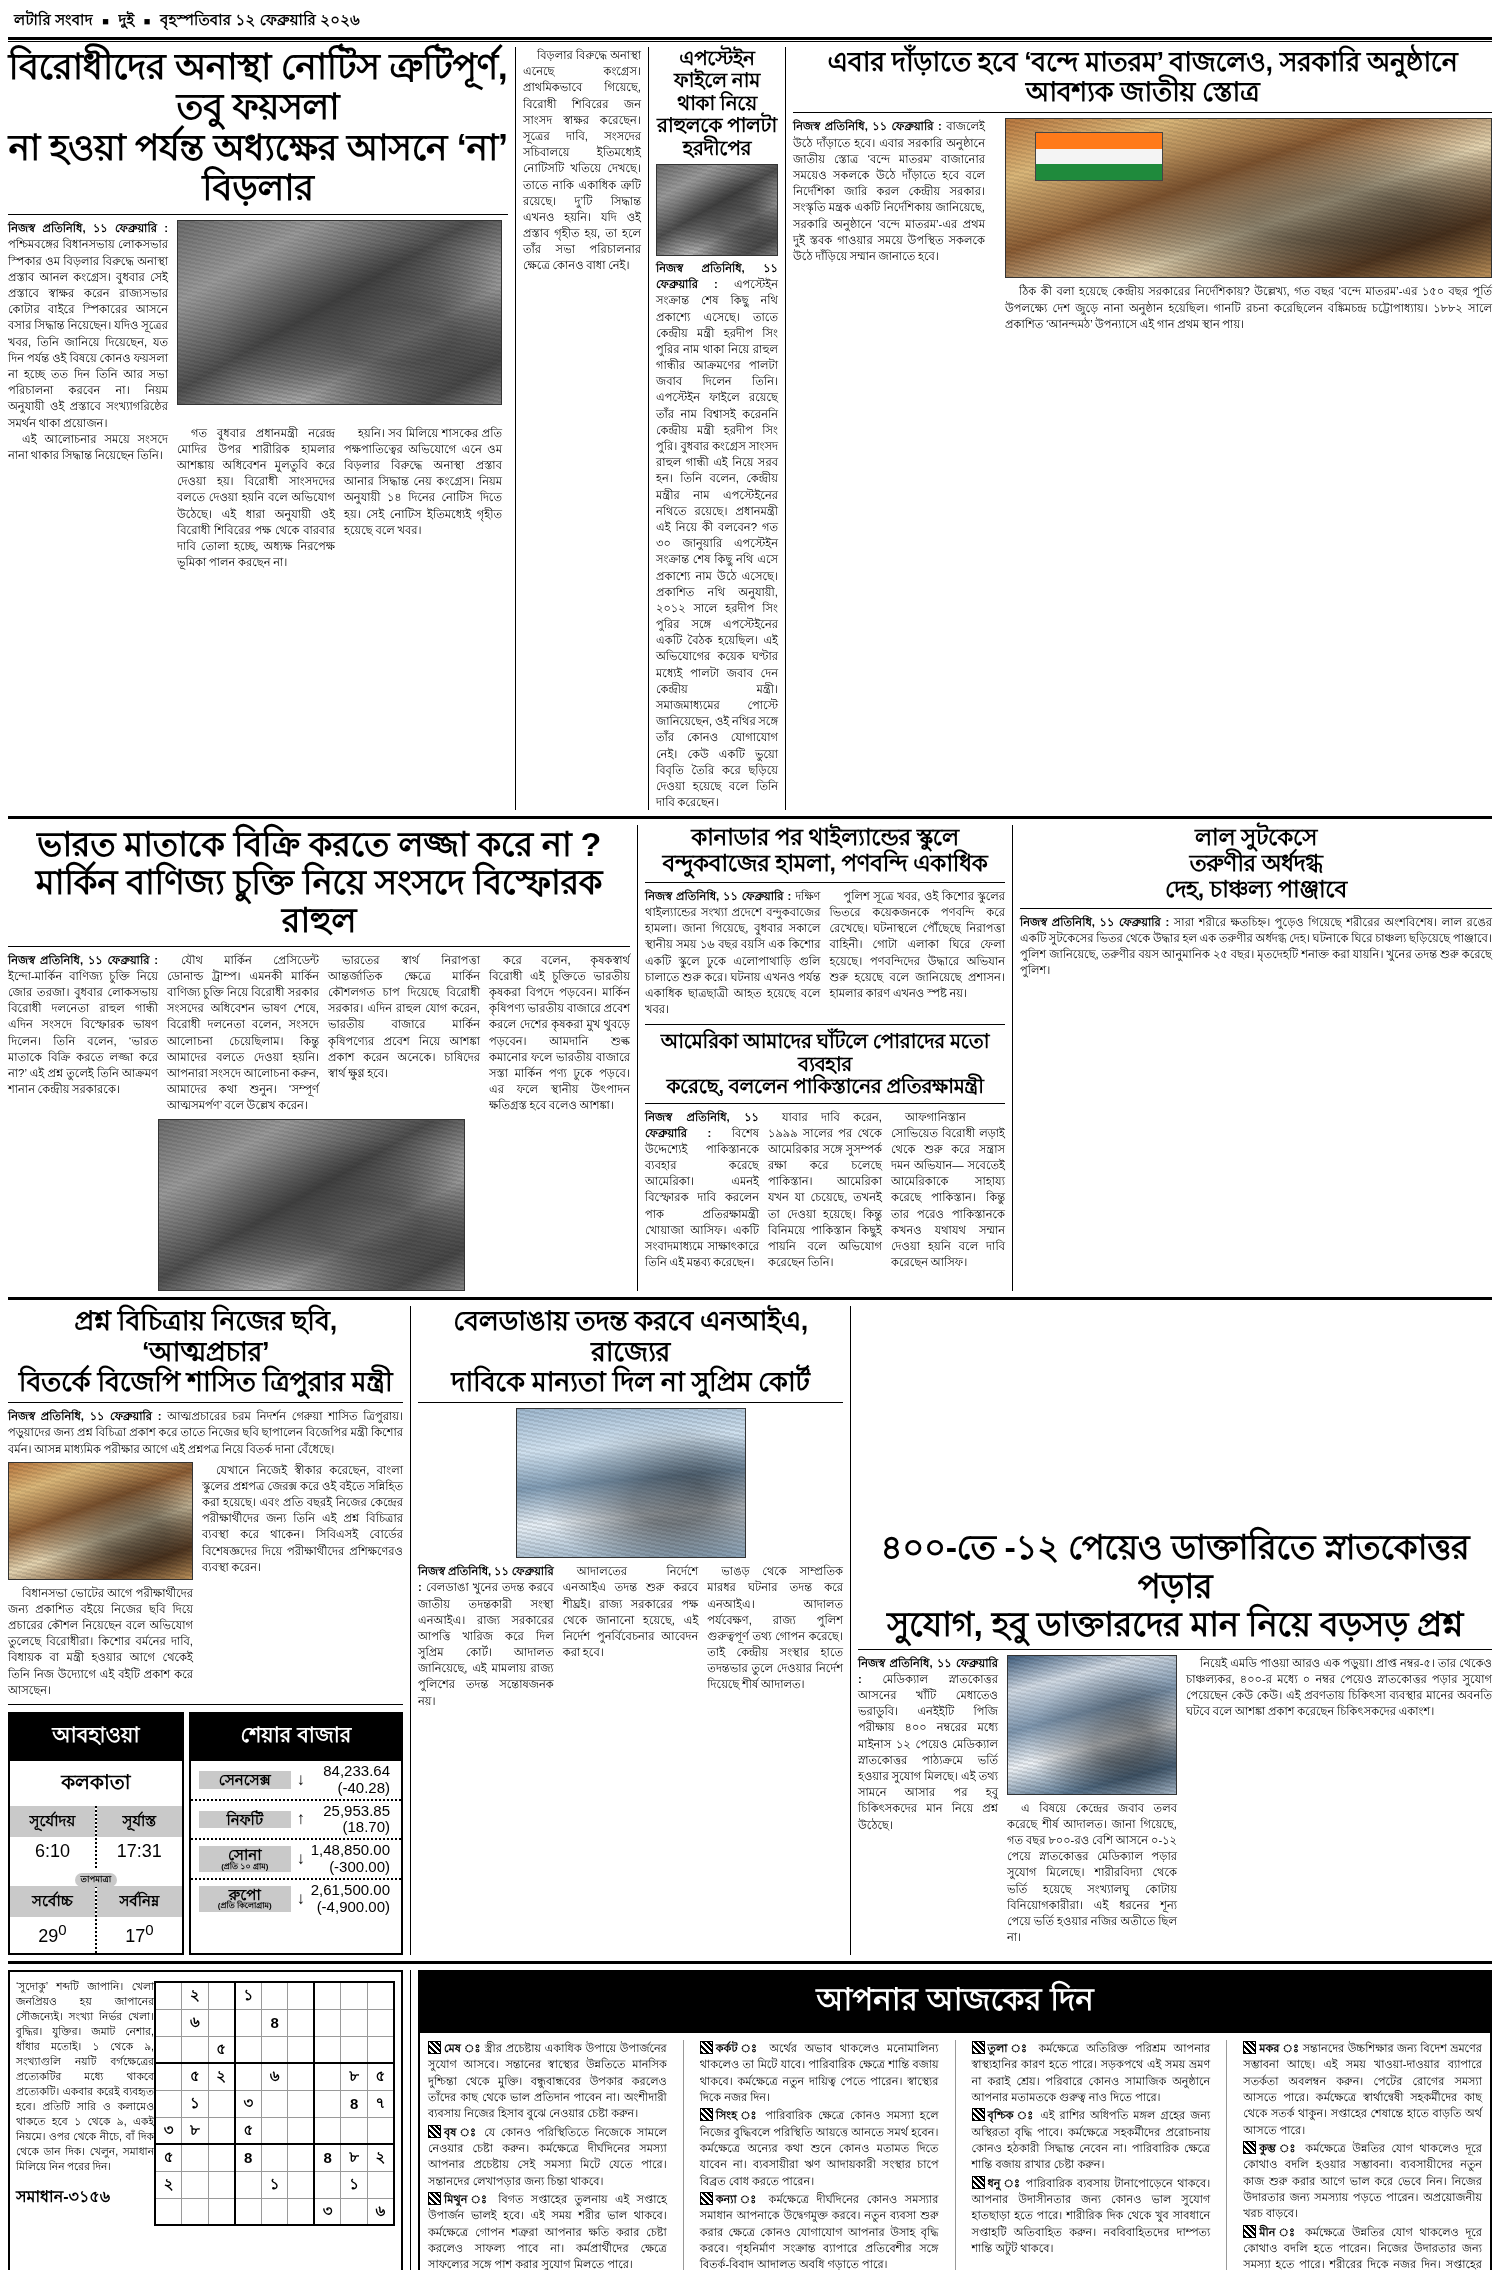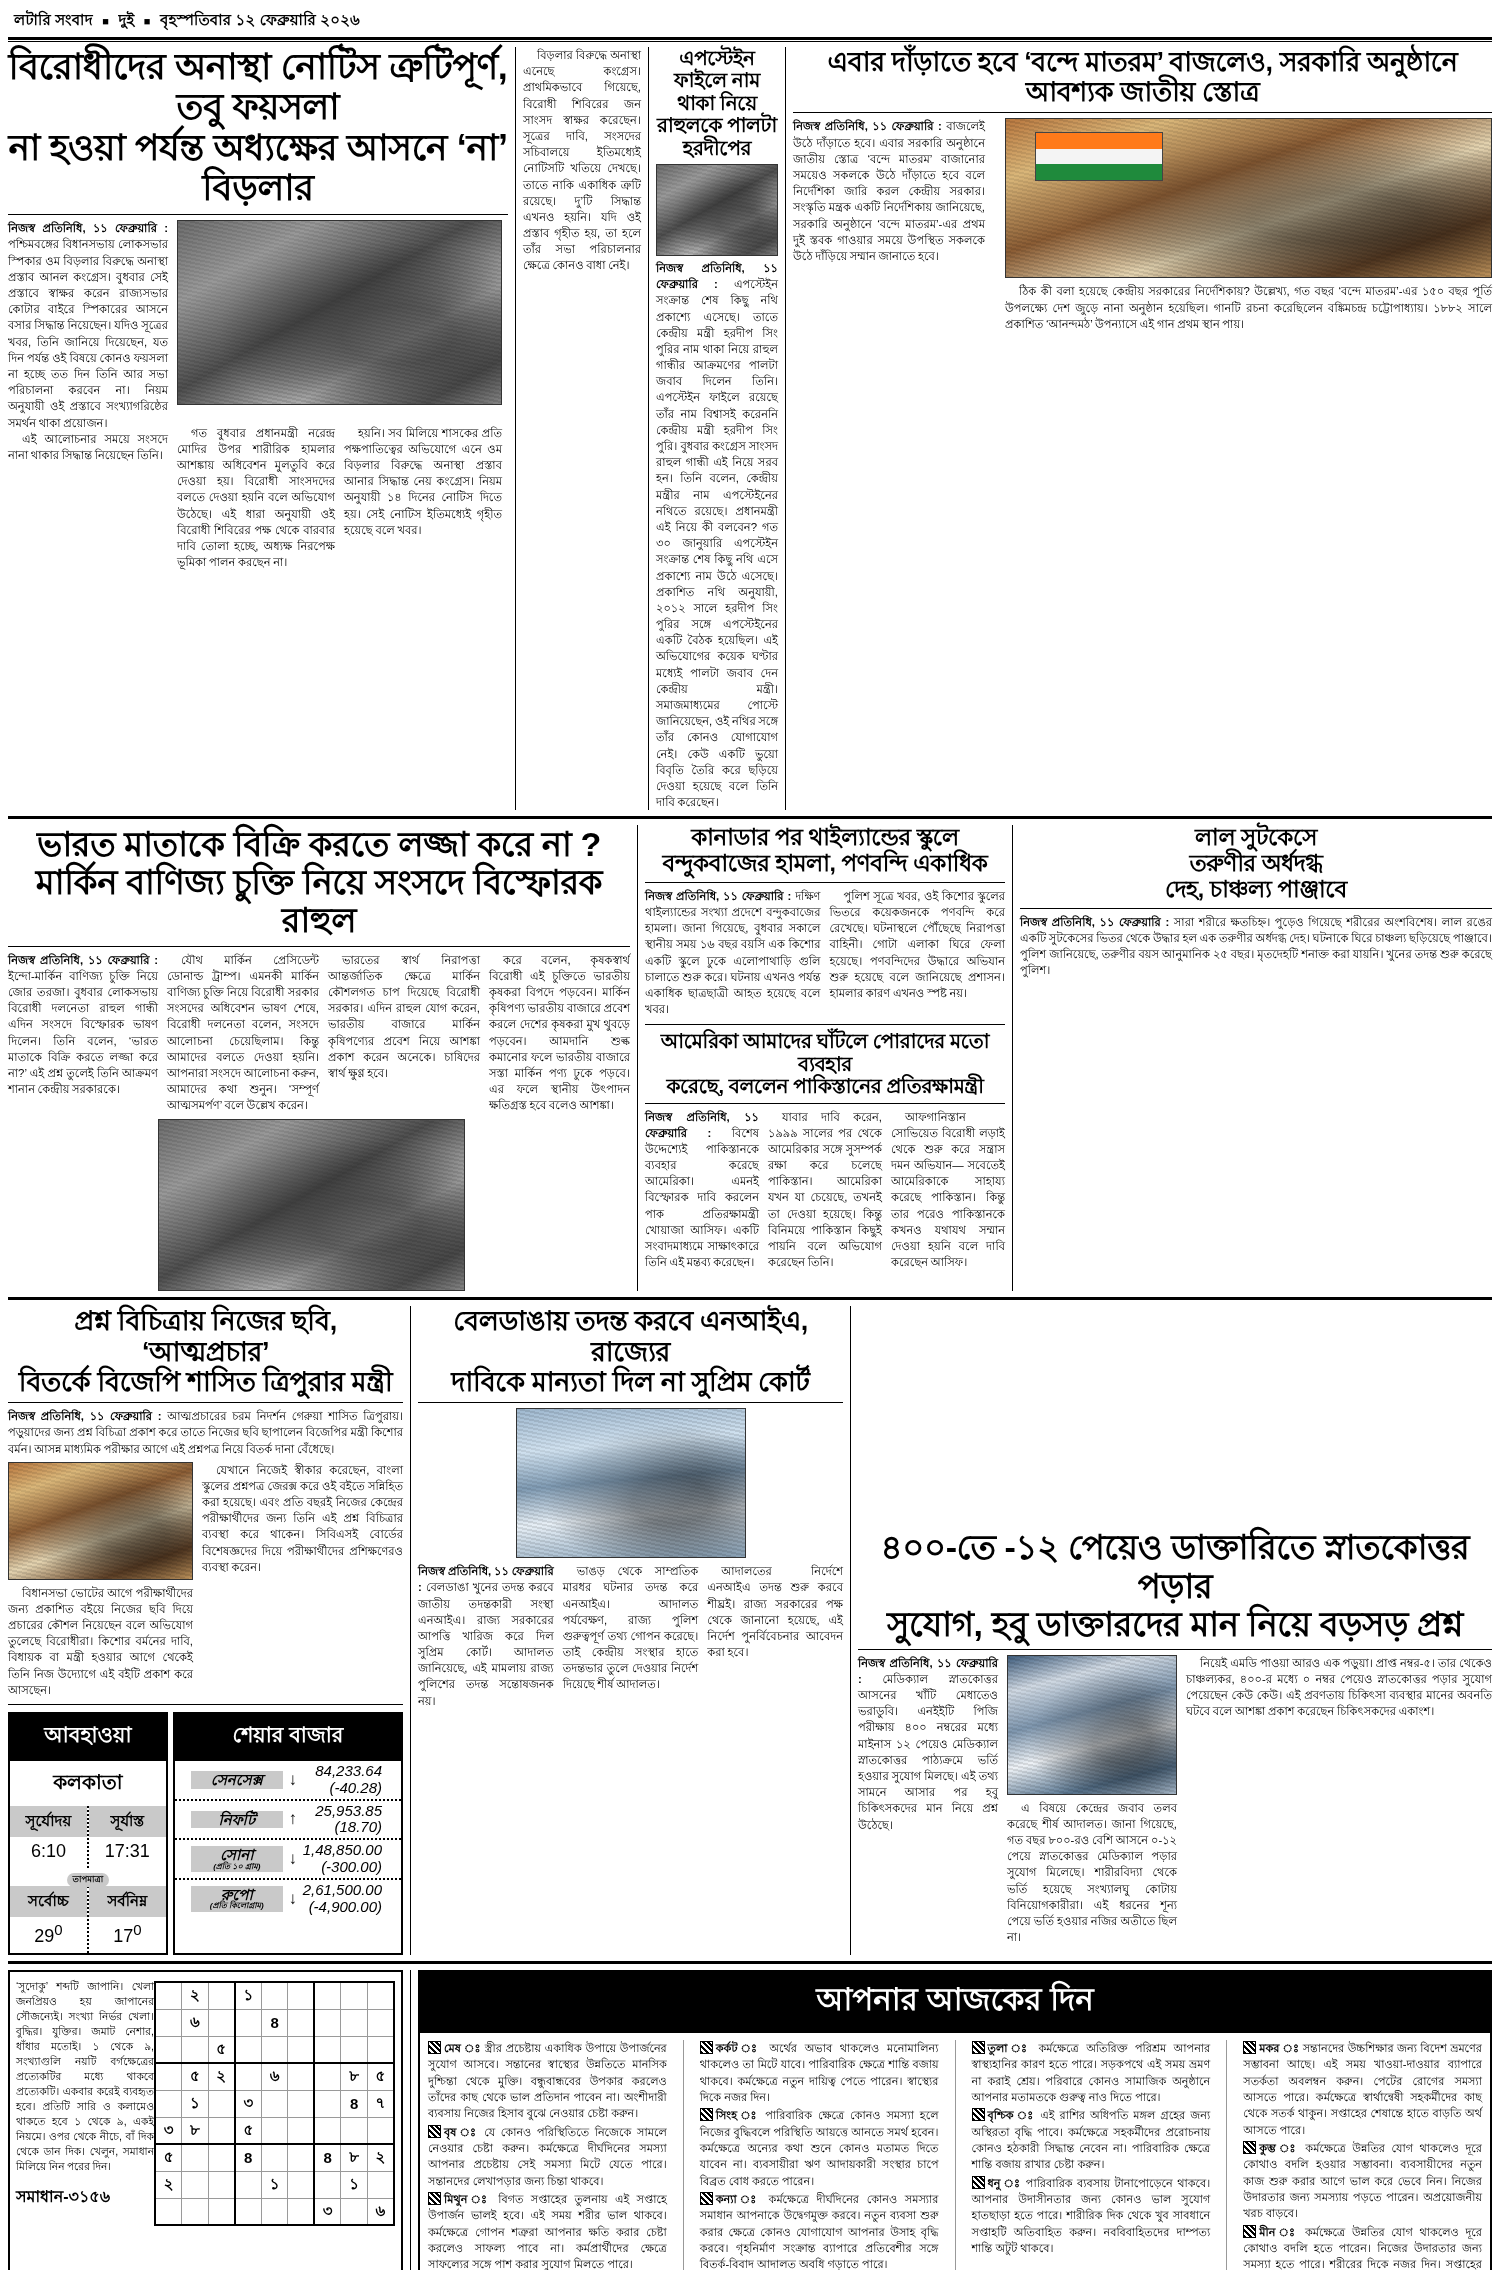--- a/index.html
+++ b/index.html
@@ -74,21 +74,21 @@
   .wx-city { font-size:20px; font-weight:bold; text-align:center; padding:6px 0; }
   .wx-row { display:flex; }
   .wx-cell { flex:1; text-align:center; }
   .wx-lab { background:#c9c9c9; font-size:15px; font-weight:bold; padding:3px 0; }
   .wx-val { font-size:18px; padding:4px 0 6px; }
   .dotsep { border-left:2px dotted #000; }
   .tag-small {
     background:#c9c9c9; font-size:8.5px; font-weight:bold; display:inline-block;
     padding:0 6px; border-radius:7px; position:relative; top:2px;
   }
-  .stk-row { display:flex; align-items:center; border-bottom:2px dotted #000; padding:2px 16px;font-style:italic; }
+  .stk-row { display:flex; align-items:center; border-bottom:2px dotted #000; padding:2px 8px; }
   .stk-name { background:#c9c9c9; font-weight:bold; font-size:15px; text-align:center; width:92px; padding:1px 2px; line-height:1.05;}
   .stk-name small { font-size:8px; display:block; font-weight:bold; }
   .stk-arrow { width:20px; text-align:center; font-size:17px; }
   .stk-num { flex:1; text-align:right; font-size:15px; line-height:1.12; padding-right:3px; }
   .stk-num span { display:block; }
 
   
   .sud-hdr { background:#000; color:#fff; text-align:center; font-size:31px; font-weight:bold; padding:3px 0 6px; letter-spacing:1px; }
   table.sudoku { border-collapse:collapse; }
   table.sudoku td {
@@ -391,24 +391,24 @@
         <span>দাবিকে মান্যতা দিল না সুপ্রিম কোর্ট</span>
       </h1>
       <div class="rule-thin" style="margin:5px 0 5px;"></div>
       <div class="photo court" style="width:230px;height:150px;margin:0 auto 5px;"></div>
       <div style="display:flex; gap:9px;">
         <div style="flex:1;" class="body-txt">
           <span class="byline">নিজস্ব প্রতিনিধি, ১১ ফেব্রুয়ারি :</span>
           <span>বেলডাঙা খুনের তদন্ত করবে জাতীয় তদন্তকারী সংস্থা এনআইএ। রাজ্য সরকারের আপত্তি খারিজ করে দিল সুপ্রিম কোর্ট। আদালত জানিয়েছে, এই মামলায় রাজ্য পুলিশের তদন্ত সন্তোষজনক নয়।</span>
         </div>
         <div style="flex:1;" class="body-txt">
+          <p>আদালতের নির্দেশে এনআইএ তদন্ত শুরু করবে শীঘ্রই। রাজ্য সরকারের পক্ষ থেকে জানানো হয়েছে, এই নির্দেশ পুনর্বিবেচনার আবেদন করা হবে।</p>
+        </div>
+        <div style="flex:1;" class="body-txt">
           <p>ভাঙড় থেকে সাম্প্রতিক মারধর ঘটনার তদন্ত করে এনআইএ। আদালত পর্যবেক্ষণ, রাজ্য পুলিশ গুরুত্বপূর্ণ তথ্য গোপন করেছে। তাই কেন্দ্রীয় সংস্থার হাতে তদন্তভার তুলে দেওয়ার নির্দেশ দিয়েছে শীর্ষ আদালত।</p>
-        </div>
-        <div style="flex:1;" class="body-txt">
-          <p>আদালতের নির্দেশে এনআইএ তদন্ত শুরু করবে শীঘ্রই। রাজ্য সরকারের পক্ষ থেকে জানানো হয়েছে, এই নির্দেশ পুনর্বিবেচনার আবেদন করা হবে।</p>
         </div>
       </div>
     </div>
 
     <div class="vsep" style="align-self:stretch;"></div>
 
     <div style="flex:1;">
       <div style="height:222px;"></div>
       <h1 class="hl hl-xl">
         <span>৪০০-তে -১২ পেয়েও ডাক্তারিতে স্নাতকোত্তর পড়ার</span><br>

